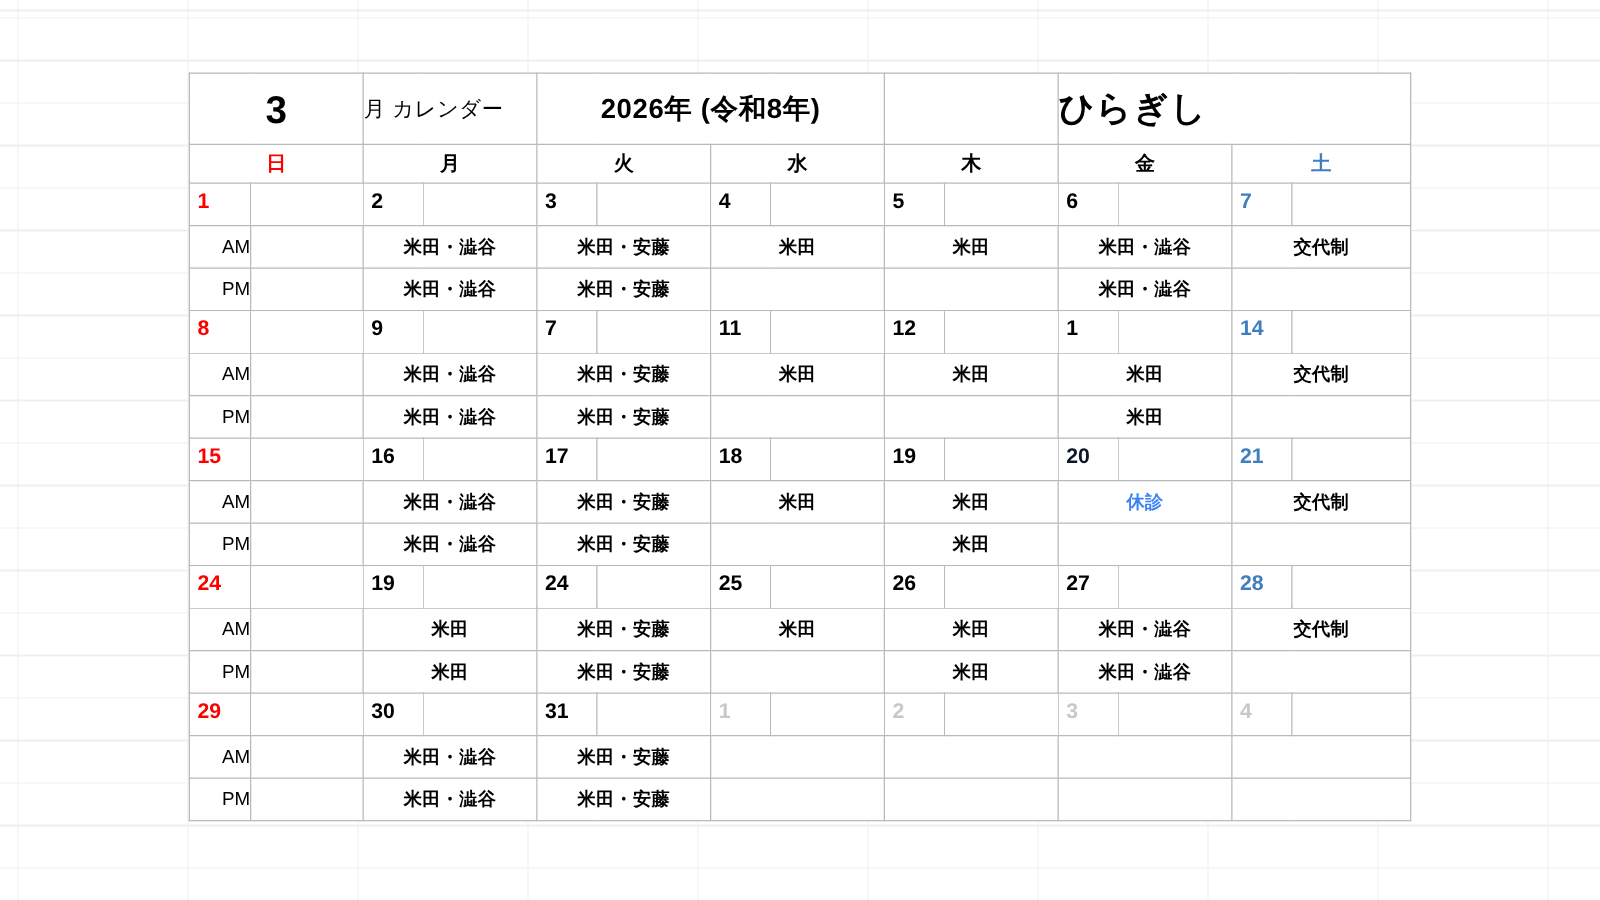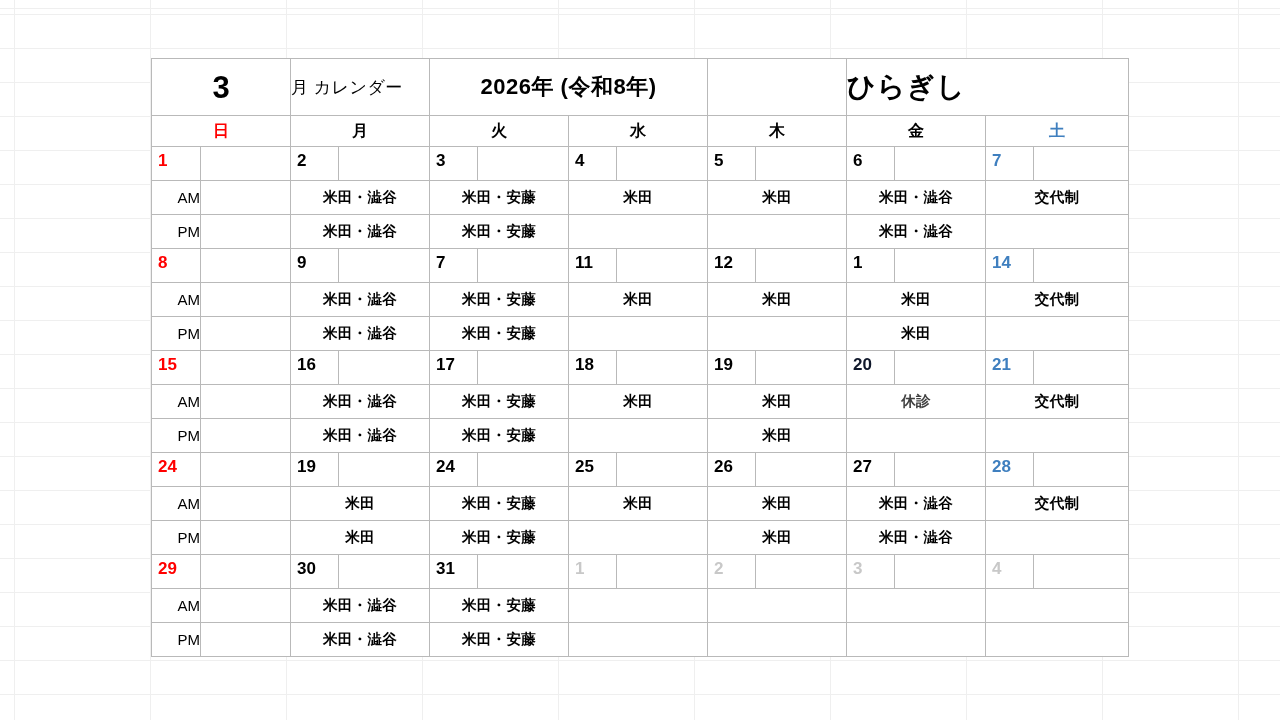--- a/index.html
+++ b/index.html
@@ -112,21 +112,21 @@
     text-align: right;
     color: #000000;
   }
   .staff {
     font-size: 14.5px;
     font-weight: bold;
     text-align: center;
     color: #000000;
     letter-spacing: 0.3px;
   }
-  .staff.closed { color: #404040; }
+  .staff.closed { color: #3b82f6; }
   .empty { }
 </style>
 </head>
 <body>
 
 <div class="sheet">
   <div class="bg-grid"></div>
 
   <div class="calendar-wrap">
     <table class="cal">

